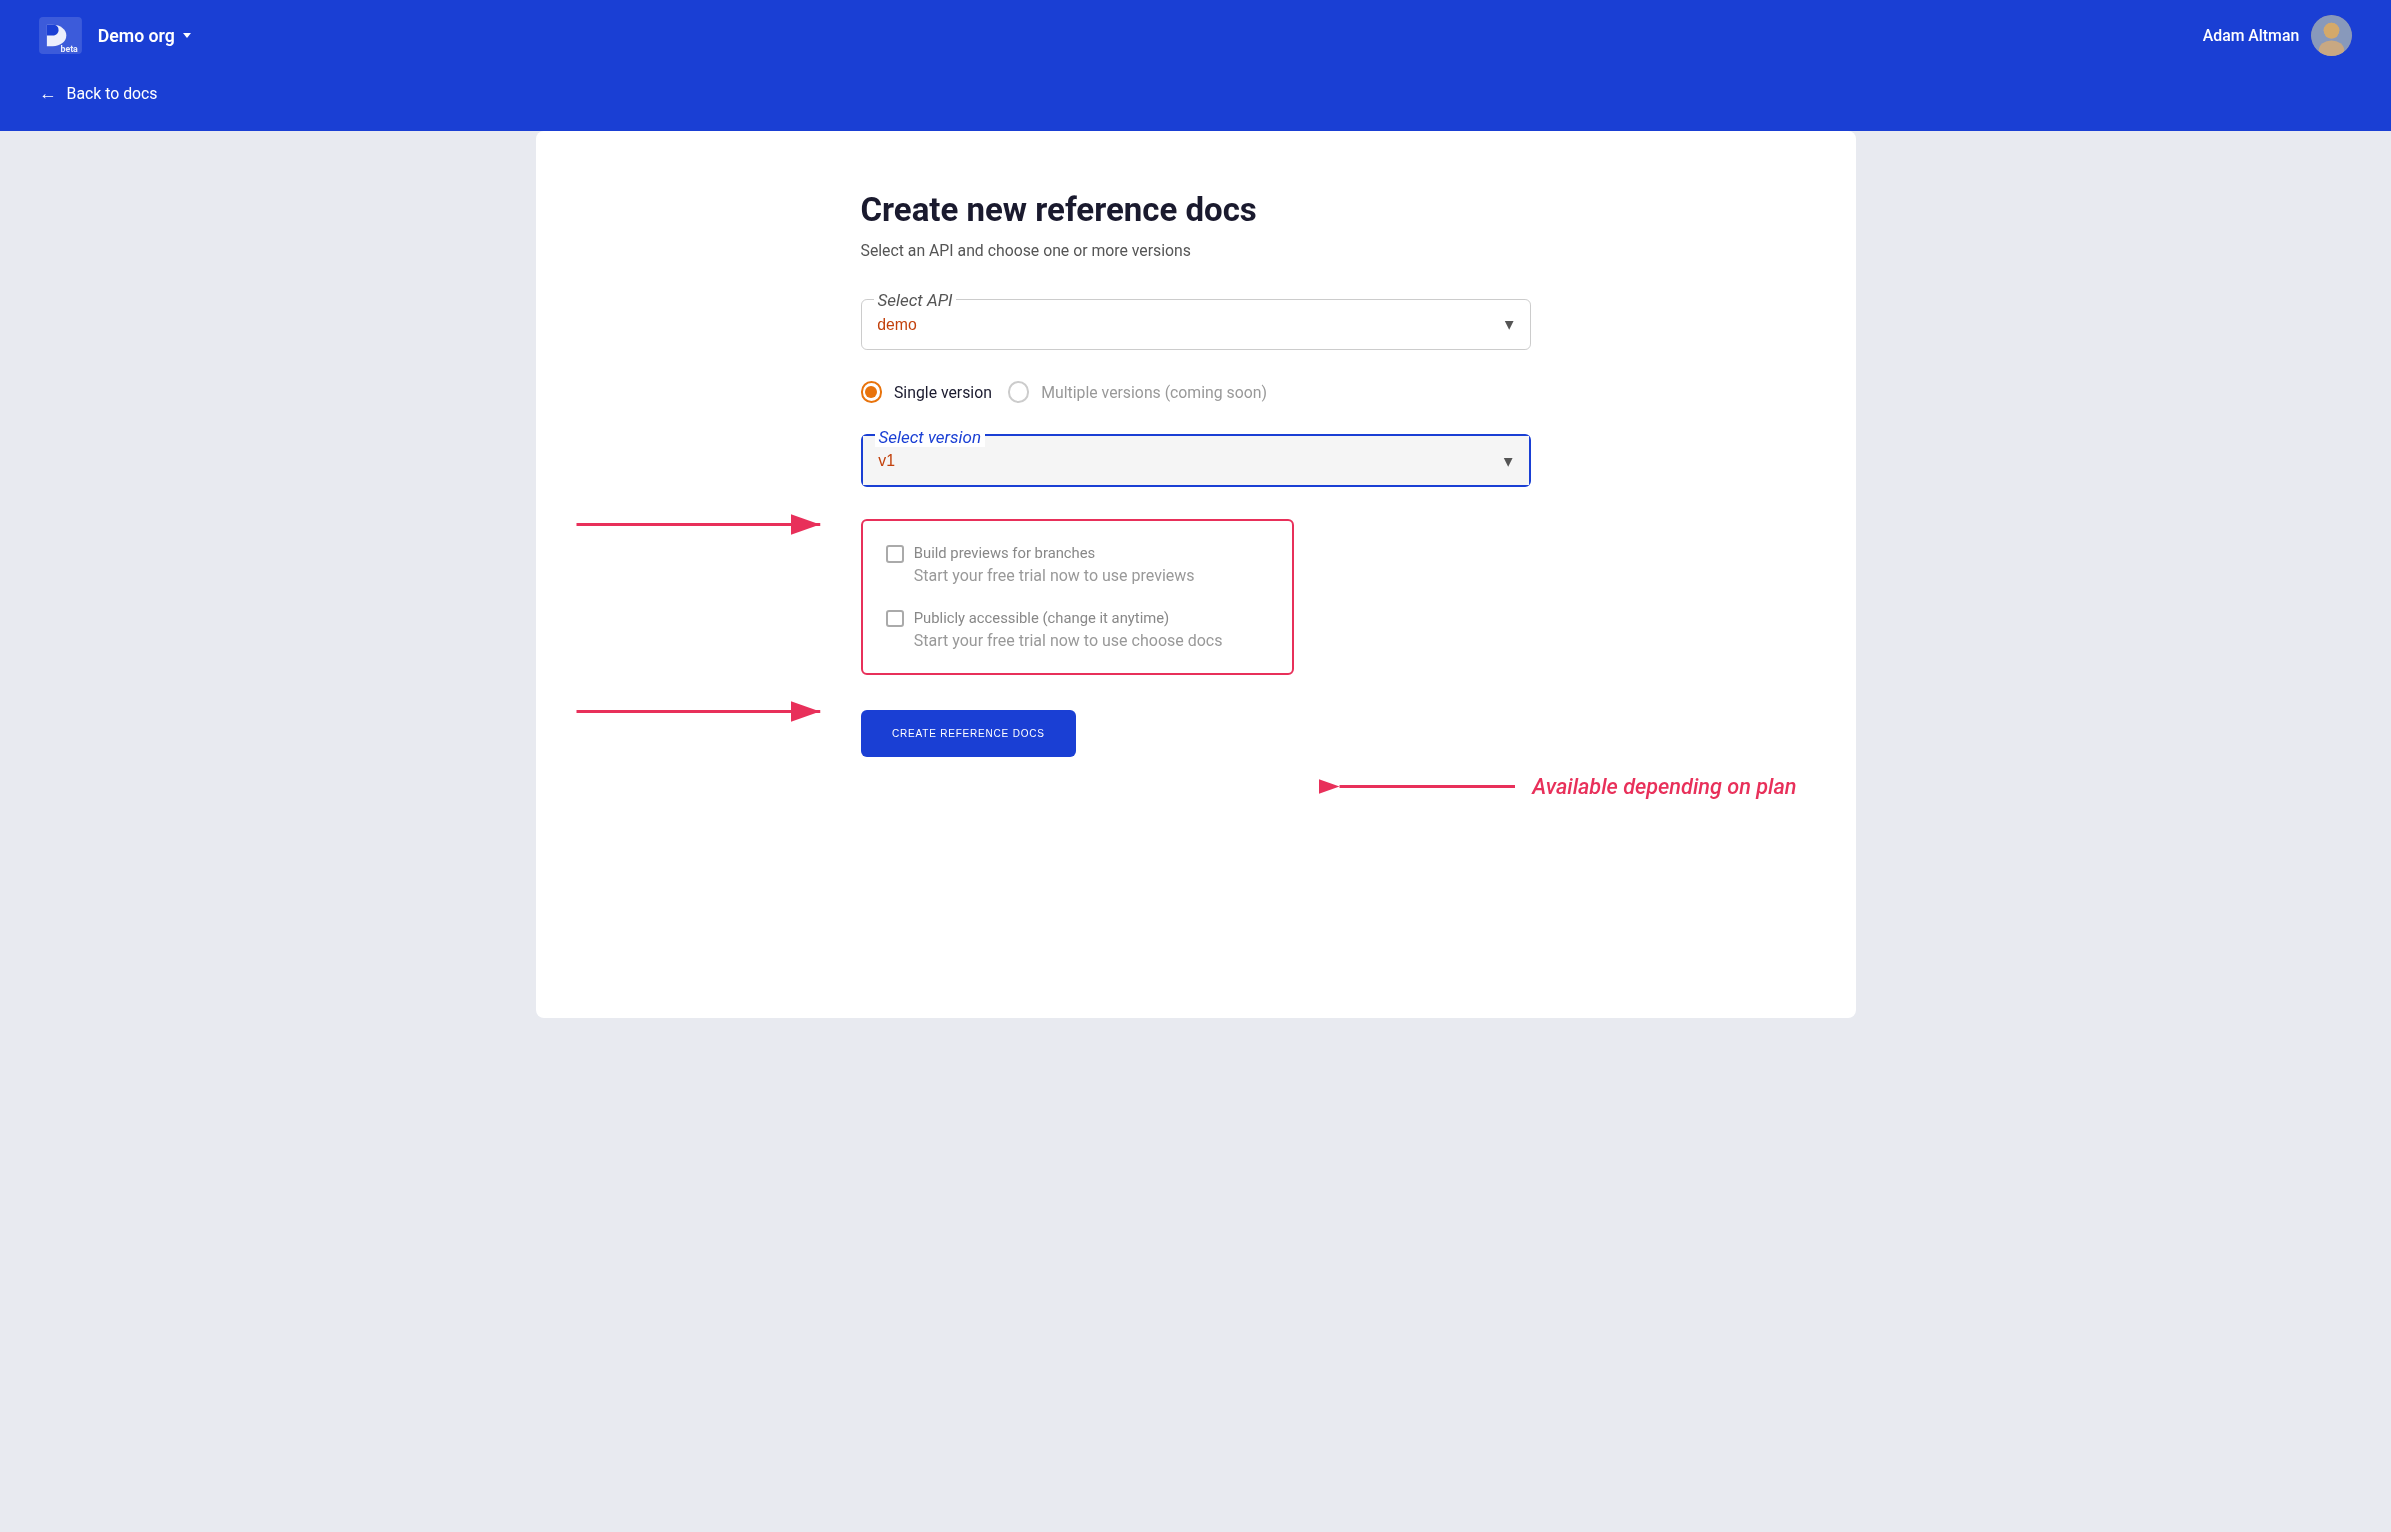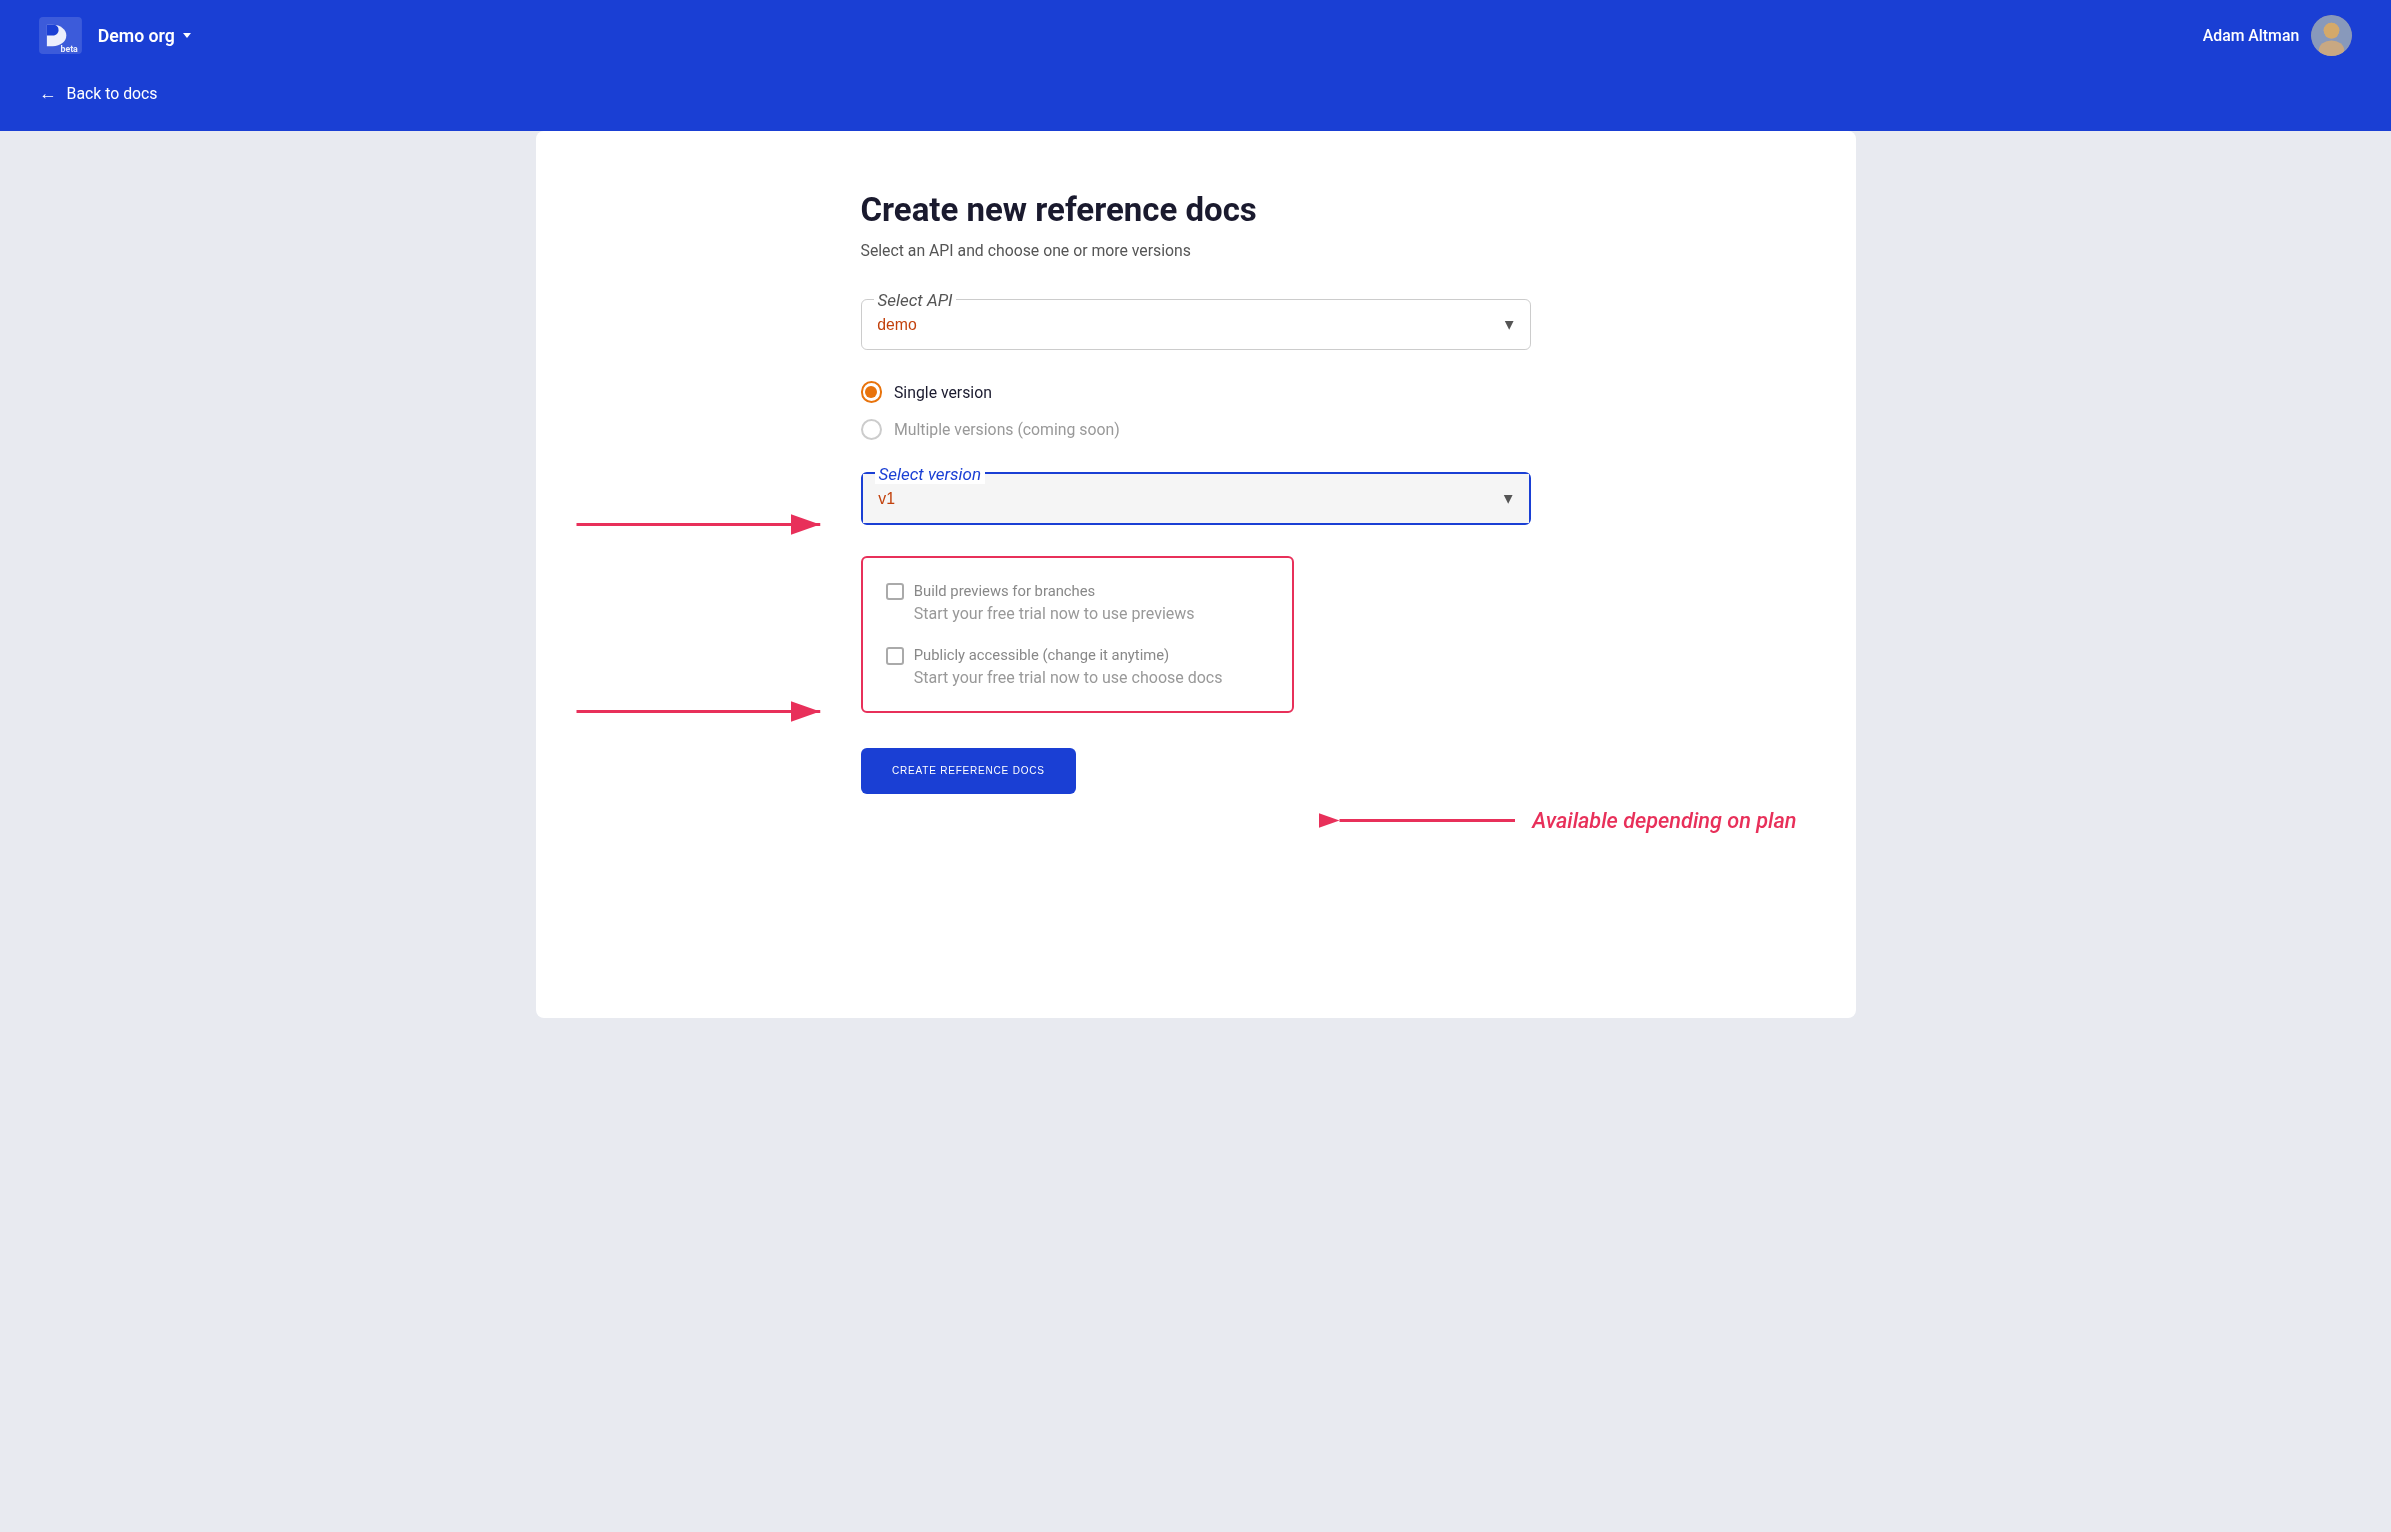--- a/index.html
+++ b/index.html
@@ -177,21 +177,21 @@
       transform: translateY(-50%);
       pointer-events: none;
       color: #555;
       font-size: 17.7px;
     }
 
     
     .radio-group {
       margin-bottom: 31.5px;
       display: flex;
-      flex-direction: column;
+      flex-direction: row;
       gap: 15.8px;
     }
 
     .radio-item {
       display: flex;
       align-items: center;
       gap: 11.8px;
       cursor: pointer;
     }
 
@@ -310,21 +310,21 @@
 
     .annotation-left-version {
       position: absolute;
       left: 39px;
       top: 561px;
     }
 
     .annotation-right {
       position: absolute;
       right: 59px;
-      top: 670px;
+      top: 636px;
       display: flex;
       align-items: center;
       gap: 15.8px;
     }
 
     .annotation-text {
       color: #e8305a;
       font-size: 21.7px;
       font-weight: 500;
       font-style: italic;

